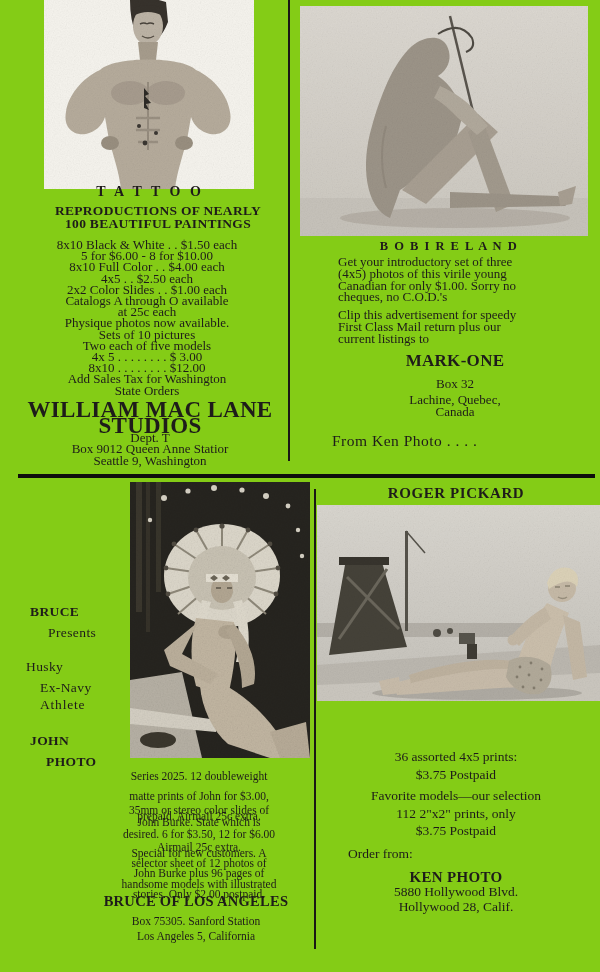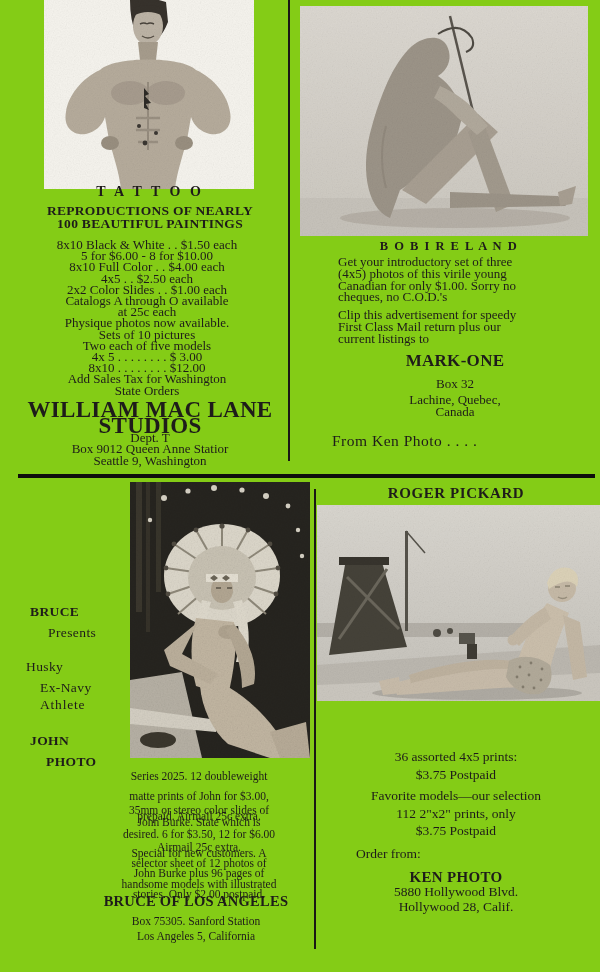--- a/index.html
+++ b/index.html
@@ -13,21 +13,21 @@
   .ctr{text-align:center;}
   .lines{white-space:pre-line;}
   .b{font-weight:bold;}
   
   .hrule{left:18px; top:474px; width:577px; height:4px; background:#0f0e0c;}
   .vrule-top{left:288px; top:0; width:2px; height:461px; background:#1a1815;}
   .vrule-bottom{left:314px; top:489px; width:2px; height:460px; background:#1a1815;}
   
   .tattoo-photo{left:44px; top:0; width:210px; height:189px;}
   .tattoo-title{left:12px; top:184px; width:276px; font-size:14px; letter-spacing:3px;}
-  .tattoo-headline{left:12px; top:204px; width:276px; font-size:13.5px; line-height:13px; letter-spacing:.3px;}
+  .tattoo-headline{left:20px; top:204px; width:276px; font-size:13.5px; line-height:13px; letter-spacing:.3px;}
   .tattoo-prices{left:6px; top:239px; width:282px; font-size:13px; line-height:11.2px;}
   .tattoo-studio{left:12px; top:402px; width:276px; font-size:23px; line-height:15.5px; letter-spacing:.3px;}
   .tattoo-dept{left:12px; top:432px; width:276px; font-size:13px; line-height:11.5px;}
   .tattoo-address{left:12px; top:443px; width:276px; font-size:13px; line-height:11.6px;}
   
   .bob-photo{left:300px; top:6px; width:288px; height:230px;}
   .bob-caption{left:308px; top:239px; width:282px; font-size:12.5px; letter-spacing:1.5px;}
   .bob-para1{left:338px; top:256px; width:232px; font-size:13px; line-height:11.8px;}
   .bob-para2{left:338px; top:309px; width:232px; font-size:13px; line-height:11.8px;}
   .bob-company{left:315px; top:351px; width:280px; font-size:17px; letter-spacing:.3px;}
@@ -48,21 +48,21 @@
   .bruce-para2{left:92px; top:804px; width:214px; font-size:11.5px; line-height:12.2px;}
   .bruce-para3{left:92px; top:848px; width:214px; font-size:11.5px; line-height:10.2px;}
   .bruce-company{left:82px; top:893px; width:228px; font-size:14.5px; letter-spacing:.3px;}
   .bruce-addr1{left:82px; top:915px; width:228px; font-size:11.5px;}
   .bruce-addr2{left:82px; top:930px; width:228px; font-size:11.5px;}
   
   .roger-title{left:320px; top:485px; width:272px; font-size:15px; letter-spacing:.6px;}
   .roger-photo{left:317px; top:505px; width:283px; height:196px;}
   .roger-offer1{left:320px; top:748px; width:272px; font-size:13.5px; line-height:17.5px;}
   .roger-offer2{left:320px; top:787px; width:272px; font-size:13.5px; line-height:17.5px;}
-  .roger-order{left:356px; top:846px; font-size:13.5px;}
+  .roger-order{left:348px; top:846px; font-size:13.5px;}
   .roger-company{left:320px; top:869px; width:272px; font-size:15px; letter-spacing:.3px;}
   .roger-address{left:320px; top:885px; width:272px; font-size:13.5px; line-height:14.5px;}
 </style>
 </head>
 <body>
 
 <div class="page">
 
   <section>
     <svg class="abs tattoo-photo" viewBox="0 0 210 189" preserveAspectRatio="none">

